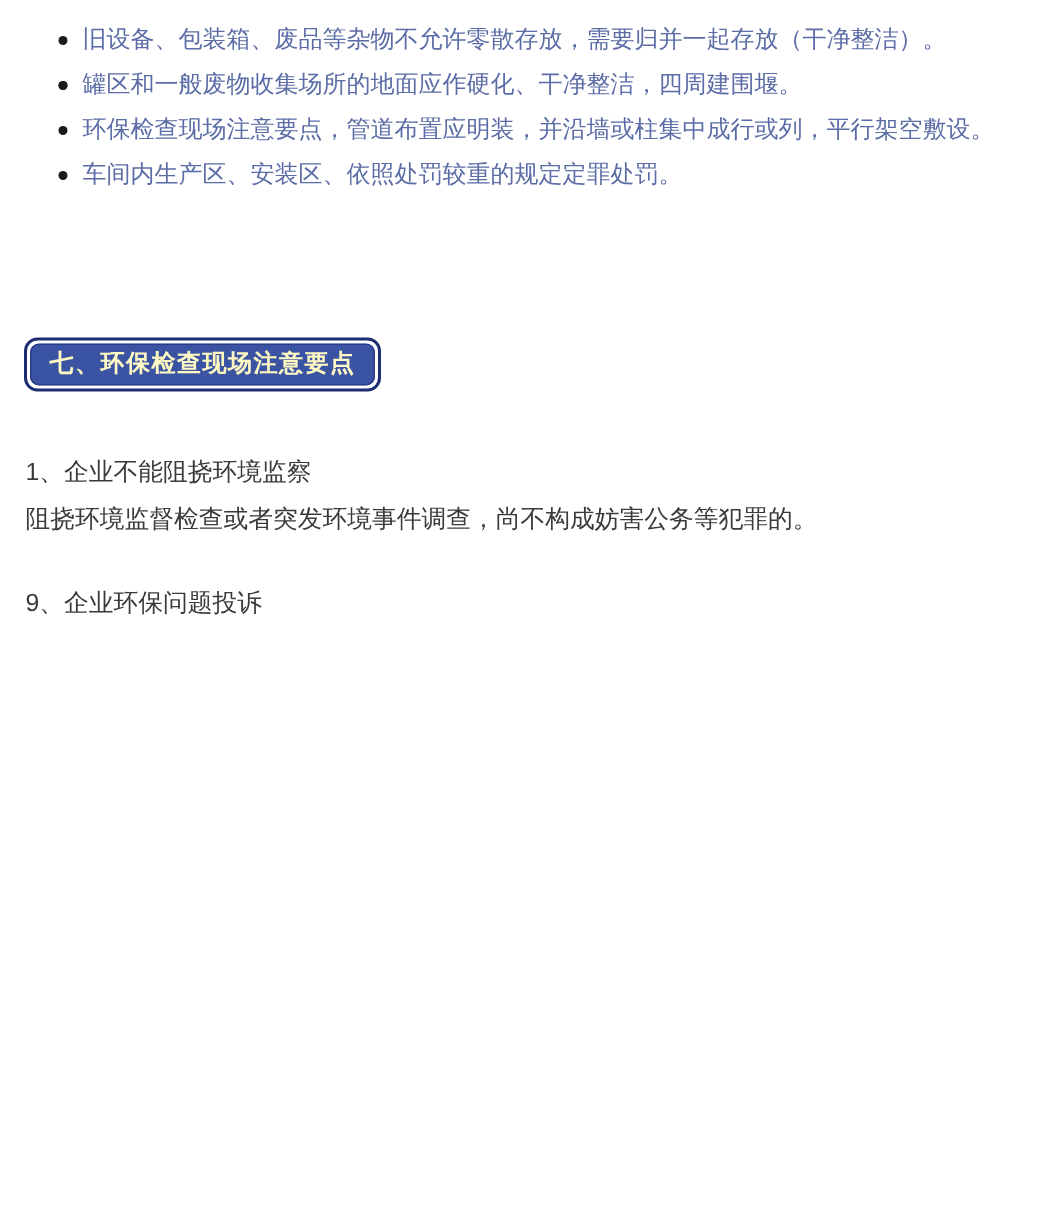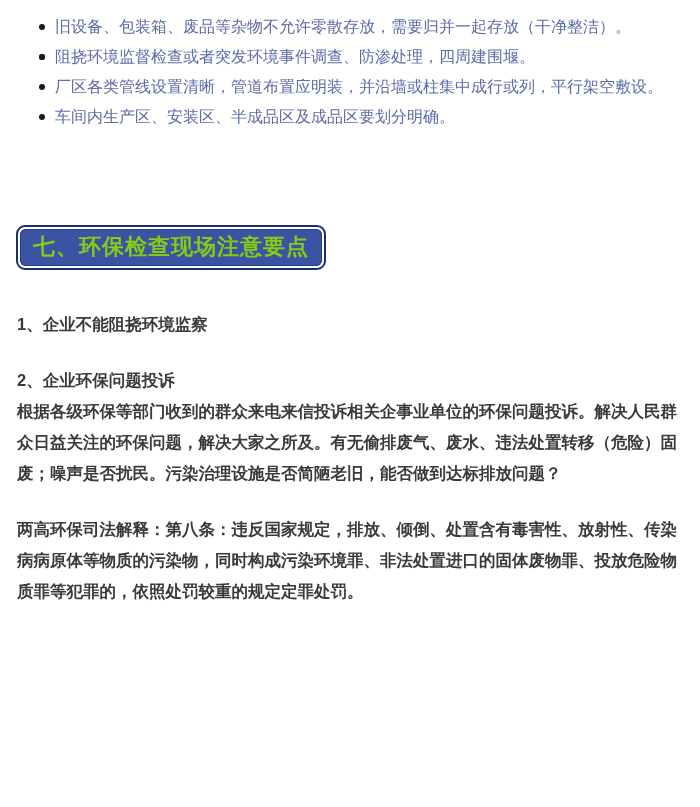--- a/index.html
+++ b/index.html
@@ -50,78 +50,77 @@
     padding: 2px;
   }
   .badge-inner {
     background: #3a53a2;
     border-radius: 6px;
     padding: 3px 13px 4px 13px;
     box-shadow: inset 0 0 0 1px #2a3c8a;
   }
   .badge-inner span {
     font-weight: bold;
-    font-size: 22px;
-    color: #84cc16;
+    font-size: 16px;
+    color: #fef9c3;
     letter-spacing: 1px;
   }
   
   .sections {
     margin: 39px 13px 0 17px;
     color: #3a3a3a;
     font-size: 16.5px;
     line-height: 31px;
   }
   .sections section { margin: 0; }
   .sections section + section { margin-top: 25px; }
-  .sections p { margin: 0; font-weight: bold; }
+  .sections p { margin: 0; }
 </style>
 </head>
 <body>
 
 <div class="page">
 
   <ul class="checklist">
     <li>
       <span class="dot"></span>
       <span>旧设备、包装箱、废品等杂物不允许零散存放，需要归并一起存放（干净整洁）。</span>
     </li>
     <li>
       <span class="dot"></span>
     </li>
     <li>
       <span class="dot"></span>
-      <span>阻挠环境监督检查或者突发环境事件调查、防渗处理，四周建围堰。</span>
+      <span>罐区和一般废物收集场所的地面应作硬化、干净整洁，四周建围堰。</span>
     </li>
     <li>
       <span class="dot"></span>
-      <span>厂区各类管线设置清晰，管道布置应明装，并沿墙或柱集中成行或列，平行架空敷设。</span>
+      <span>环保检查现场注意要点，管道布置应明装，并沿墙或柱集中成行或列，平行架空敷设。</span>
     </li>
     <li>
       <span class="dot"></span>
-      <span>车间内生产区、安装区、半成品区及成品区要划分明确。</span>
+      <span>车间内生产区、安装区、依照处罚较重的规定定罪处罚。</span>
     </li>
   </ul>
 
   <div class="badge-outer">
     <div class="badge-inner">
       <span>七、环保检查现场注意要点</span>
     </div>
   </div>
 
   <div class="sections">
 
     <section>
       <p>1、企业不能阻挠环境监察</p>
+      <p>阻挠环境监督检查或者突发环境事件调查，尚不构成妨害公务等犯罪的。</p>
     </section>
 
     <section>
-      <p>2、企业环保问题投诉</p>
-      <p>根据各级环保等部门收到的群众来电来信投诉相关企事业单位的环保问题投诉。解决人民群众日益关注的环保问题，解决大家之所及。有无偷排废气、废水、违法处置转移（危险）固废；噪声是否扰民。污染治理设施是否简陋老旧，能否做到达标排放问题？</p>
+      <p>9、企业环保问题投诉</p>
     </section>
 
     <section>
-      <p>两高环保司法解释：第八条：违反国家规定，排放、倾倒、处置含有毒害性、放射性、传染病病原体等物质的污染物，同时构成污染环境罪、非法处置进口的固体废物罪、投放危险物质罪等犯罪的，依照处罚较重的规定定罪处罚。</p>
     </section>
 
   </div>
 
 </div>
 
 </body></html>

